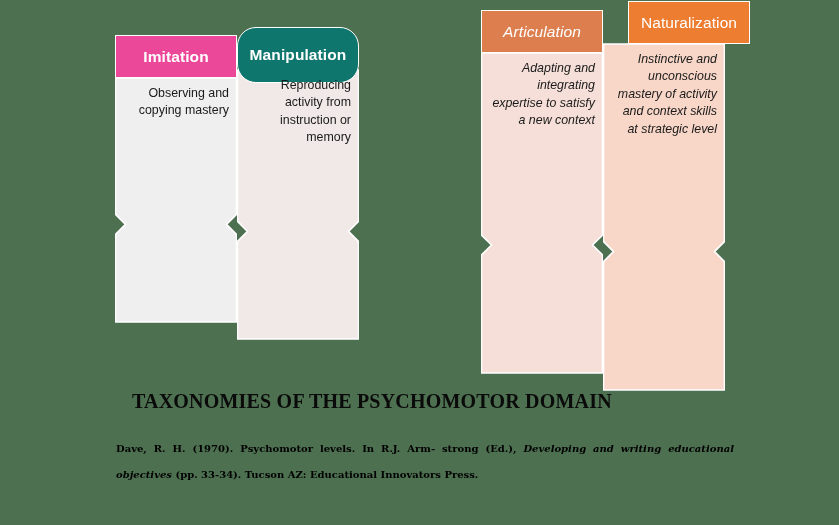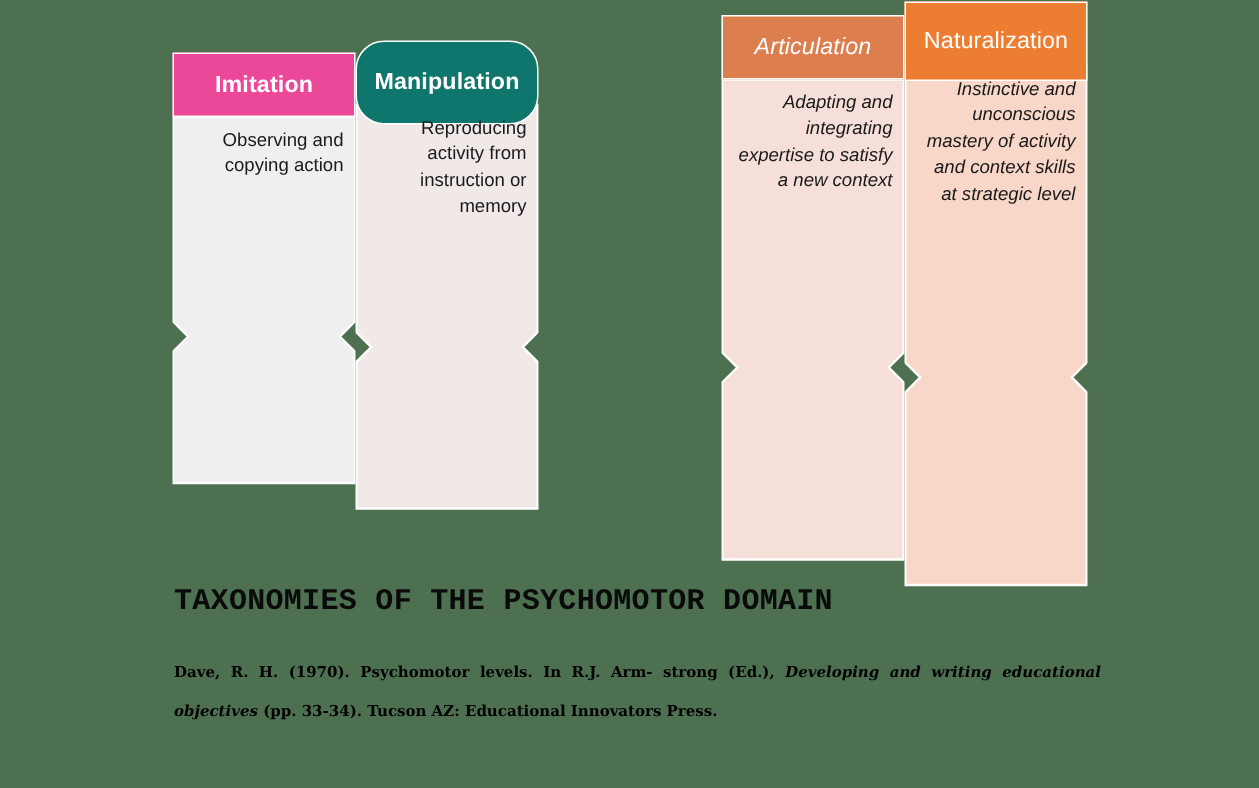--- a/index.html
+++ b/index.html
@@ -71,24 +71,24 @@
     text-align: right;
     color: #1A1A1A;
     font-size: 12.4px;
     line-height: 17.4px;
   }
   .body-text.ital { font-style: italic; }
 
   
   #caption-title {
     position: absolute;
-    left: 116px;
+    left: 132px;
     top: 390px;
     width: 680px;
-    font-family: Liberation Mono, monospace;
+    font-family: Liberation Serif, serif;
     font-weight: bold;
     font-size: 20px;
     letter-spacing: 0.2px;
     color: #0A0A0A;
     white-space: nowrap;
   }
 
   #citation {
     position: absolute;
     left: 116px;
@@ -109,21 +109,21 @@
 <div id="stage">
 
   <div id="diagram">
       <div class="column" style="left: 0px;">
         <svg class="col-svg" viewBox="0 0 122 392" preserveAspectRatio="none">
           <path d="M 0.5,78 L 121.5,78 L 121.5,214.4 L 111.5,224.4 L 121.5,234.4 L 121.5,322 L 0.5,322 L 0.5,234.4 L 10.5,224.4 L 0.5,214.4 Z" fill="#EFEFEF" stroke="#FFFFFF" stroke-width="1.6"></path>
         </svg>
         <div class="header bold" style="top: 35px; height: 43px; background: #ec4899;">
           <span>Imitation</span>
         </div>
-        <div class="body-text" style="top: 85px;">Observing and copying action</div>
+        <div class="body-text" style="top: 85px;">Observing and copying mastery</div>
       </div>
       <div class="column" style="left: 122px;">
         <svg class="col-svg" viewBox="0 0 122 392" preserveAspectRatio="none">
           <path d="M 0.5,70 L 121.5,70 L 121.5,221.4 L 111.5,231.4 L 121.5,241.4 L 121.5,339 L 0.5,339 L 0.5,241.4 L 10.5,231.4 L 0.5,221.4 Z" fill="#F0E9E7" stroke="#FFFFFF" stroke-width="1.6"></path>
         </svg>
         <div class="header bold" style="top: 27px; height: 56px; background: #0f766e; border-radius: 19px;">
           <span>Manipulation</span>
         </div>
         <div class="body-text" style="top: 77px;">Reproducing activity from instruction or memory</div>
       </div>
@@ -133,21 +133,21 @@
         </svg>
         <div class="header" style="top: 10px; height: 43px; background: rgb(221, 126, 78); font-style: italic;">
           <span>Articulation</span>
         </div>
         <div class="body-text ital" style="top: 60px;">Adapting and integrating expertise to satisfy a new context</div>
       </div>
       <div class="column" style="left: 488px;">
         <svg class="col-svg" viewBox="0 0 122 392" preserveAspectRatio="none">
           <path d="M 0.5,44 L 121.5,44 L 121.5,241.6 L 111.5,251.6 L 121.5,261.6 L 121.5,390 L 0.5,390 L 0.5,261.6 L 10.5,251.6 L 0.5,241.6 Z" fill="#F8D7C8" stroke="#FFFFFF" stroke-width="1.6"></path>
         </svg>
-        <div class="header" style="top: 1px; height: 53px; background: rgb(237, 125, 49);">
+        <div class="header" style="top: 1px; height: 43px; background: rgb(237, 125, 49); margin-left: 25px;">
           <span>Naturalization</span>
         </div>
         <div class="body-text ital" style="top: 51px;">Instinctive and unconscious mastery of activity and context skills at strategic level</div>
       </div>
     </div>
 
   <div id="caption-title">TAXONOMIES OF THE PSYCHOMOTOR DOMAIN</div>
 
   <div id="citation">
     <span>Dave, R. H. (1970). Psychomotor levels. In R.J. Arm- strong (Ed.),</span>

